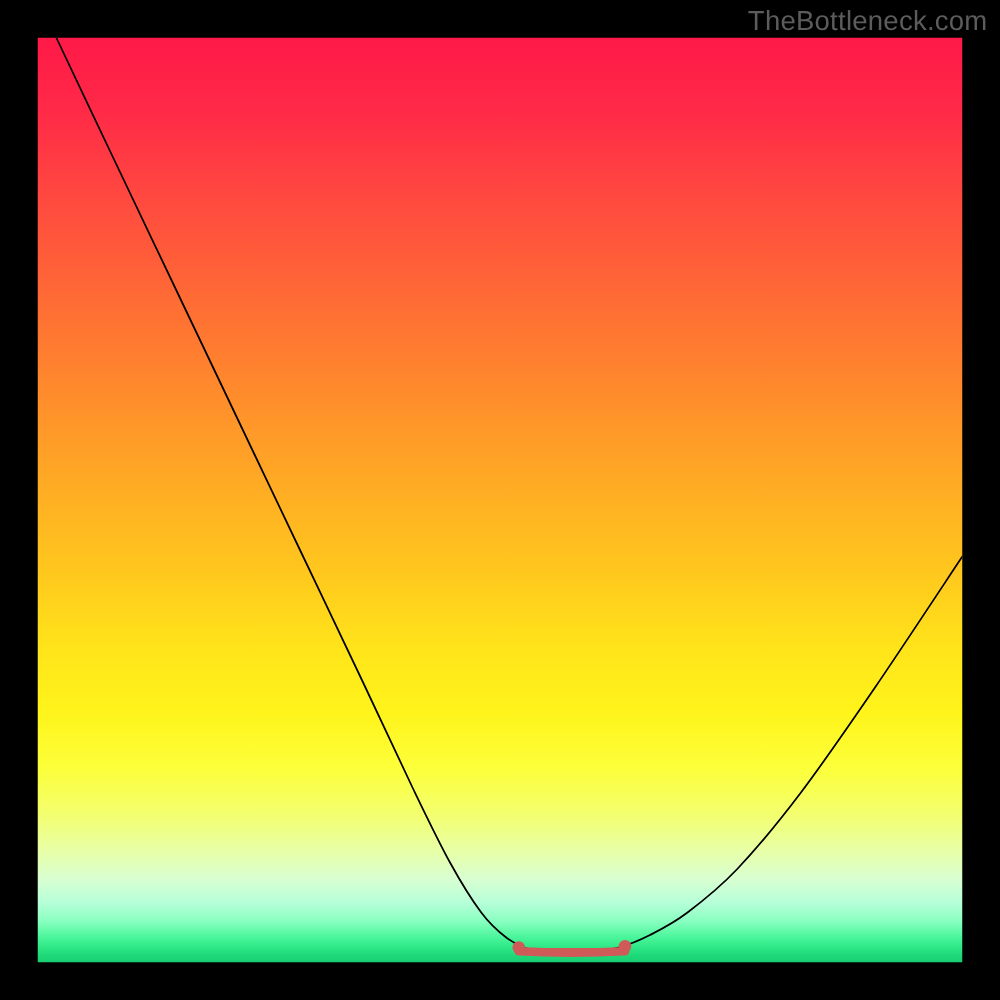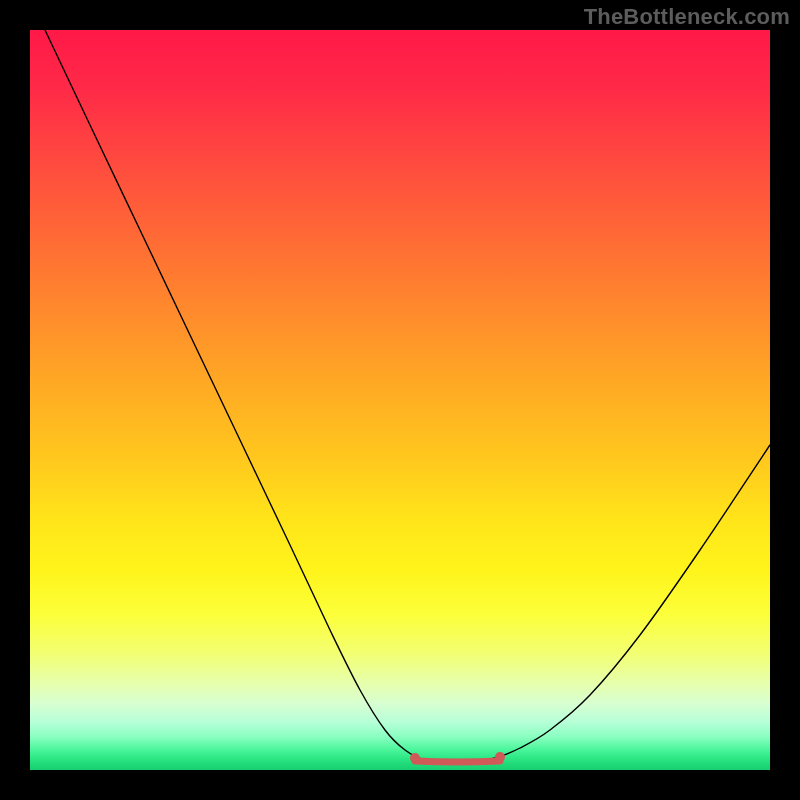--- a/index.html
+++ b/index.html
@@ -16,21 +16,21 @@
     width: 800px;
     height: 800px;
     background: #000;
   }
   .watermark {
     position: absolute;
     top: 4px;
     right: 10px;
     color: #5c5c5c;
     font-size: 22px;
-    font-weight: 700;
+    font-weight: 400;
     letter-spacing: 0.2px;
     z-index: 5;
   }
   .plot {
     position: absolute;
     left: 30px;
     top: 30px;
     width: 740px;
     height: 740px;
     overflow: hidden;

